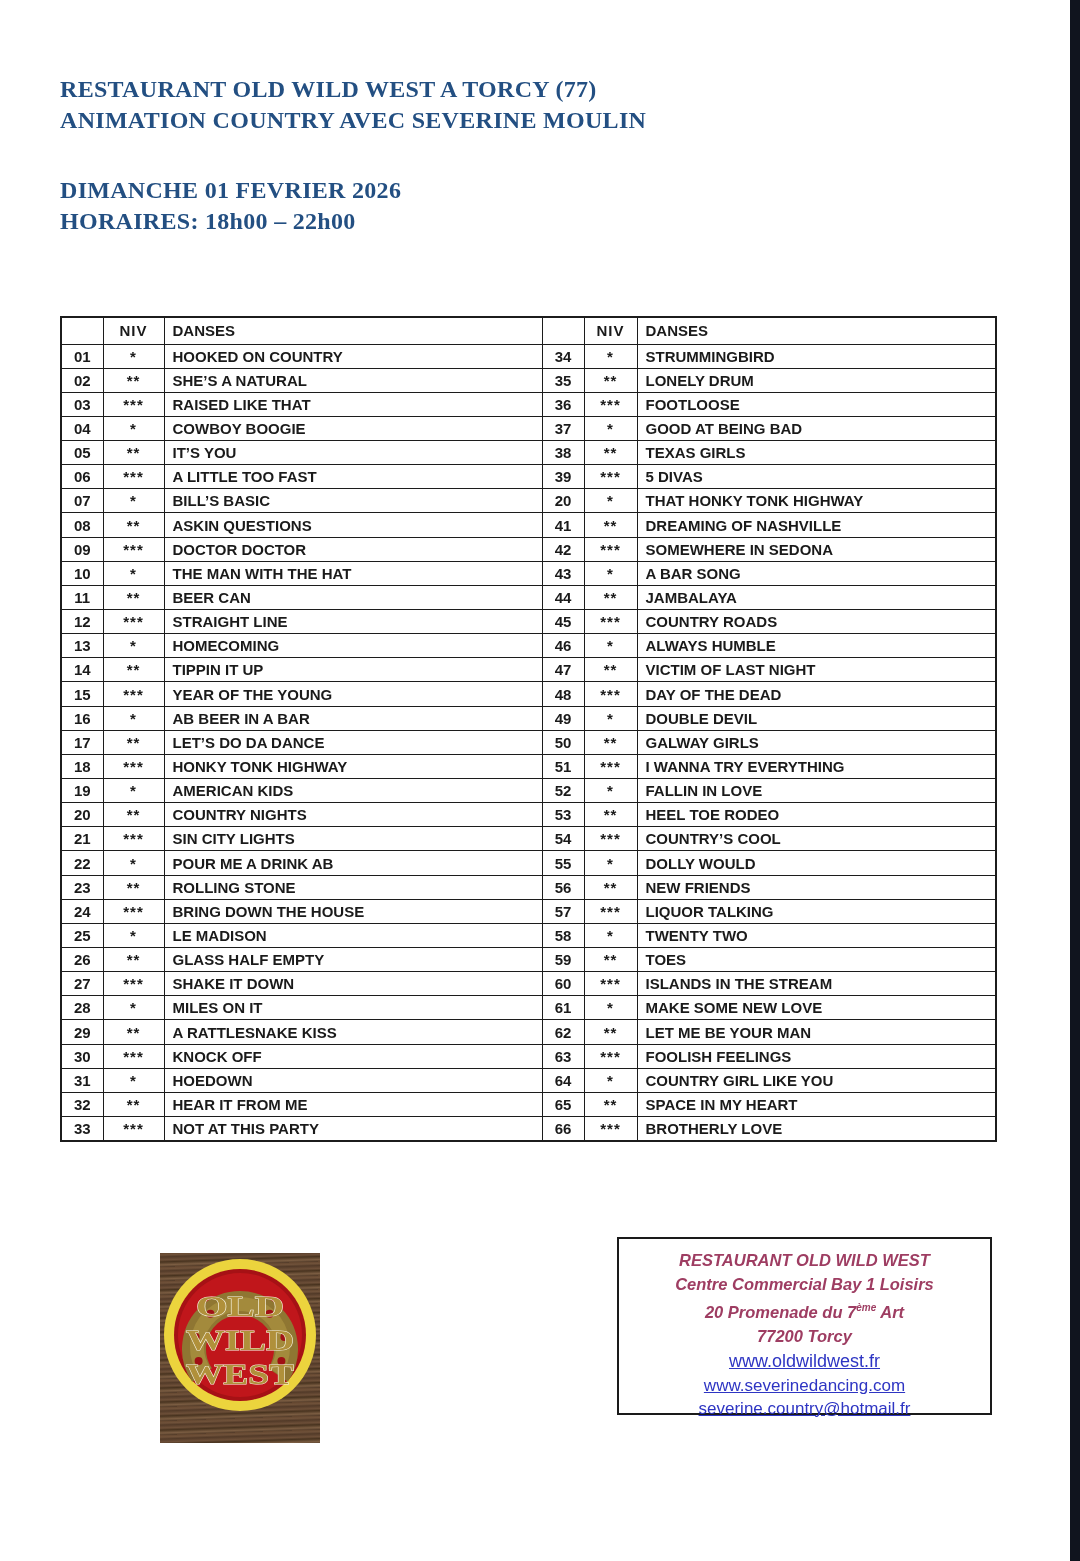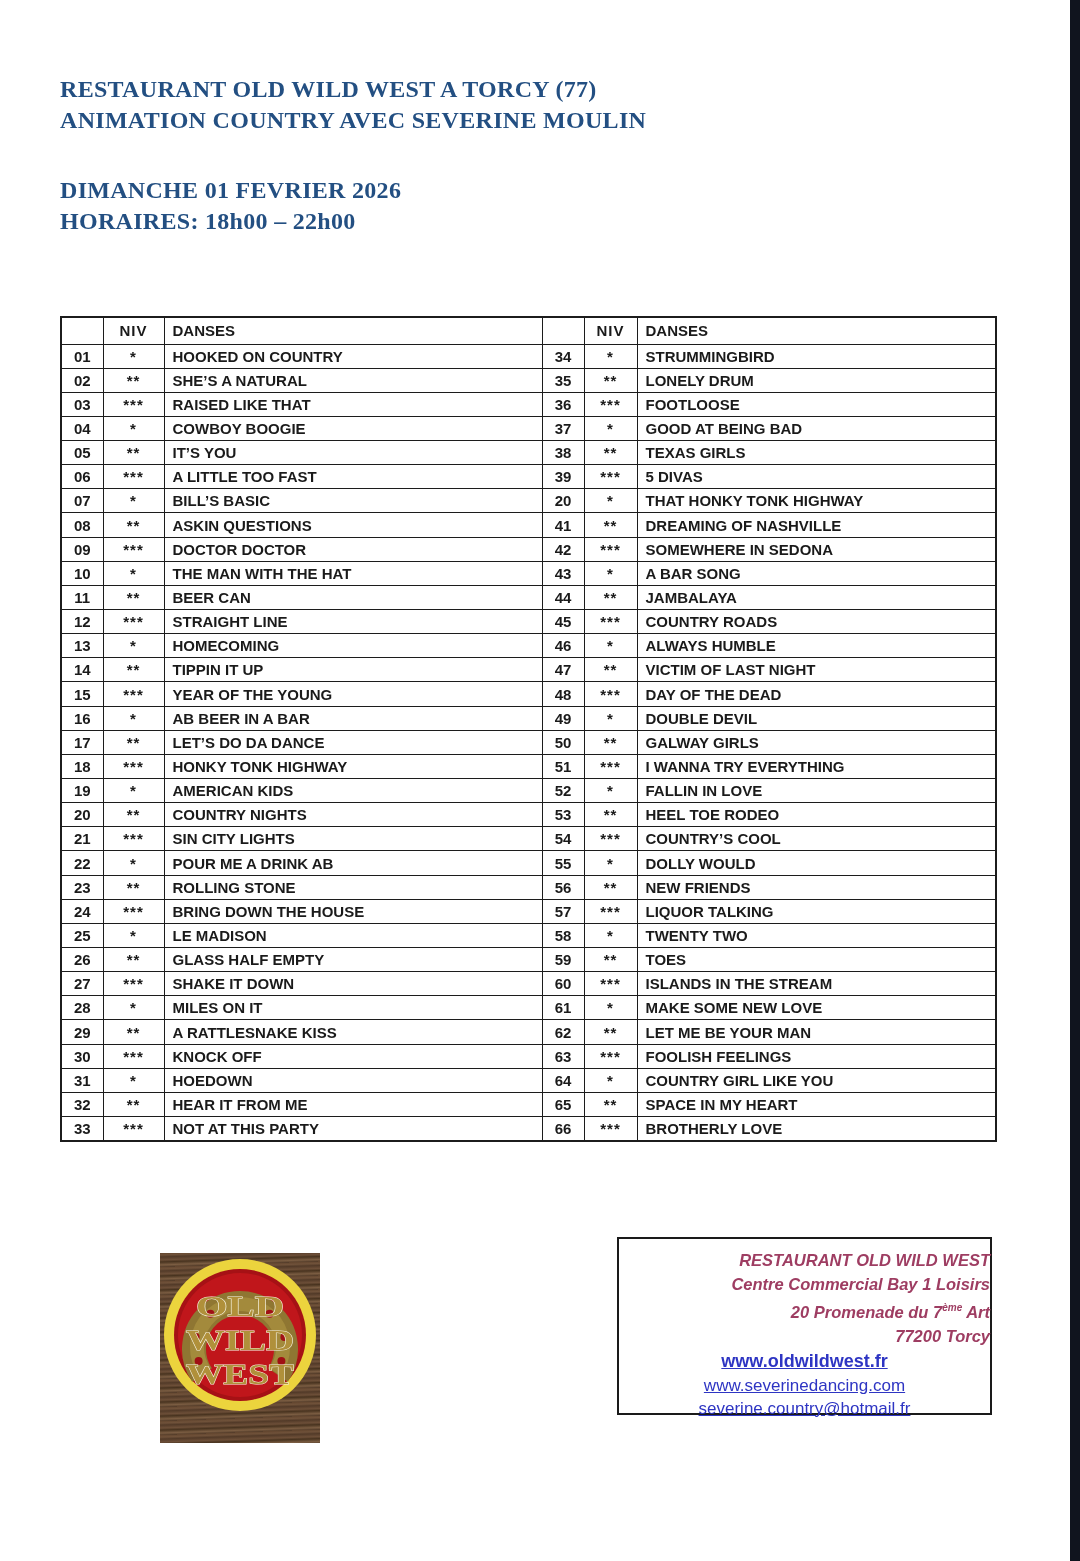--- a/index.html
+++ b/index.html
@@ -30,24 +30,24 @@
 
   
   .logo{position:absolute;left:160px;top:1253px;width:160px;height:190px;
     background:repeating-linear-gradient(178deg,
       #63462f 0px,#70523a 2px,#523a28 4px,#6d4f38 7px,#48331f 9px,#7b5d42 12px,#553d2a 14px);}
   .logo svg{position:absolute;left:0;top:0;}
 
   
   .contact-box{position:absolute;left:617px;top:1237px;width:375px;height:178px;
     border:2px solid #1a1a1a;box-sizing:border-box;text-align:center;padding-top:9px;}
-  .c-name,.c-line{font-style:italic;font-weight:bold;color:#9e3d62;font-size:16.5px;line-height:24px;white-space:nowrap;text-align:right;}
+  .c-name,.c-line{font-style:italic;font-weight:bold;color:#9e3d62;font-size:16.5px;line-height:24px;white-space:nowrap;}
   .c-line sup{font-size:10px;}
   .c-link{display:block;color:#2e35c3;text-decoration:underline;line-height:23px;font-size:17px;white-space:nowrap;}
-  .c-link-lg{font-size:18px;font-weight:700;line-height:26px;}
+  .c-link-lg{font-size:18px;font-weight:400;line-height:26px;}
 </style>
 </head>
 <body>
 
 <div class="page">
 
   <div class="doc-header">
     <div class="t-line">RESTAURANT OLD WILD WEST A TORCY (77)</div>
     <div class="t-line">ANIMATION COUNTRY AVEC SEVERINE MOULIN</div>
     <div class="t-line date-block">DIMANCHE 01 FEVRIER 2026</div>

